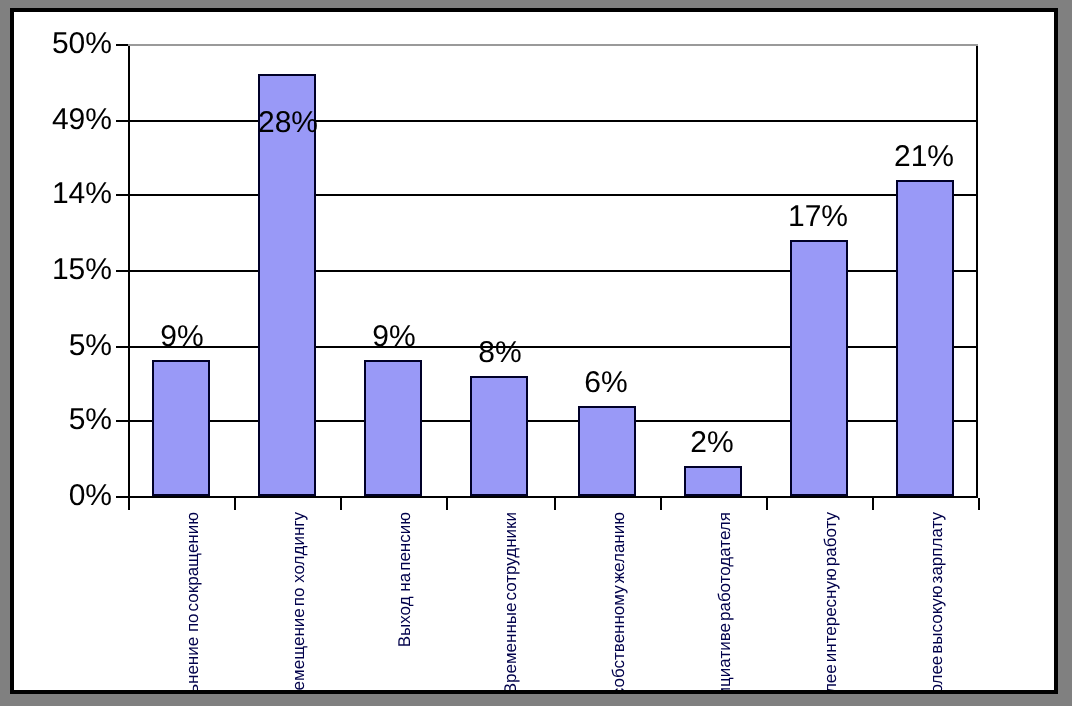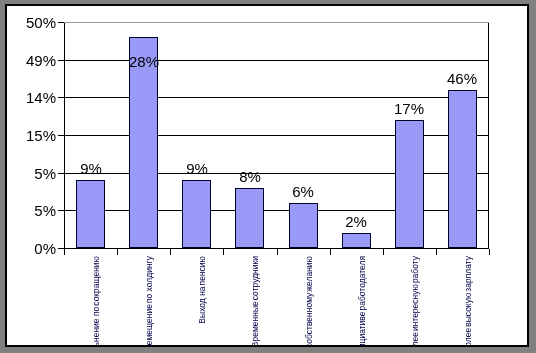--- a/index.html
+++ b/index.html
@@ -227,21 +227,21 @@
   </div>
 
   <div id="datalabels">
       <div class="datalabel" style="left: 84px; top: 155px;">9%</div>
       <div class="datalabel" style="left: 137px; top: 12px; margin-top: 36px;">28%</div>
       <div class="datalabel" style="left: 190px; top: 155px;">9%</div>
       <div class="datalabel" style="left: 243px; top: 163px;">8%</div>
       <div class="datalabel" style="left: 296px; top: 178px;">6%</div>
       <div class="datalabel" style="left: 349px; top: 208px;">2%</div>
       <div class="datalabel" style="left: 402px; top: 95px; text-align: center;">17%</div>
-      <div class="datalabel" style="left: 455px; top: 65px;">46%</div>
+      <div class="datalabel" style="left: 455px; top: 65px;">21%</div>
     </div>
 
   <div id="catlabels">
       <div class="catlabel" style="left: 0px; width: 53px;">
         <div class="rot">
           <div class="line" style="color: rgb(0, 0, 74);">Увольнение по</div>
           <div class="line" style="color: rgb(0, 0, 74);">сокращению</div>
         </div>
       </div>
       <div class="catlabel" style="left: 53px; width: 53px;">

